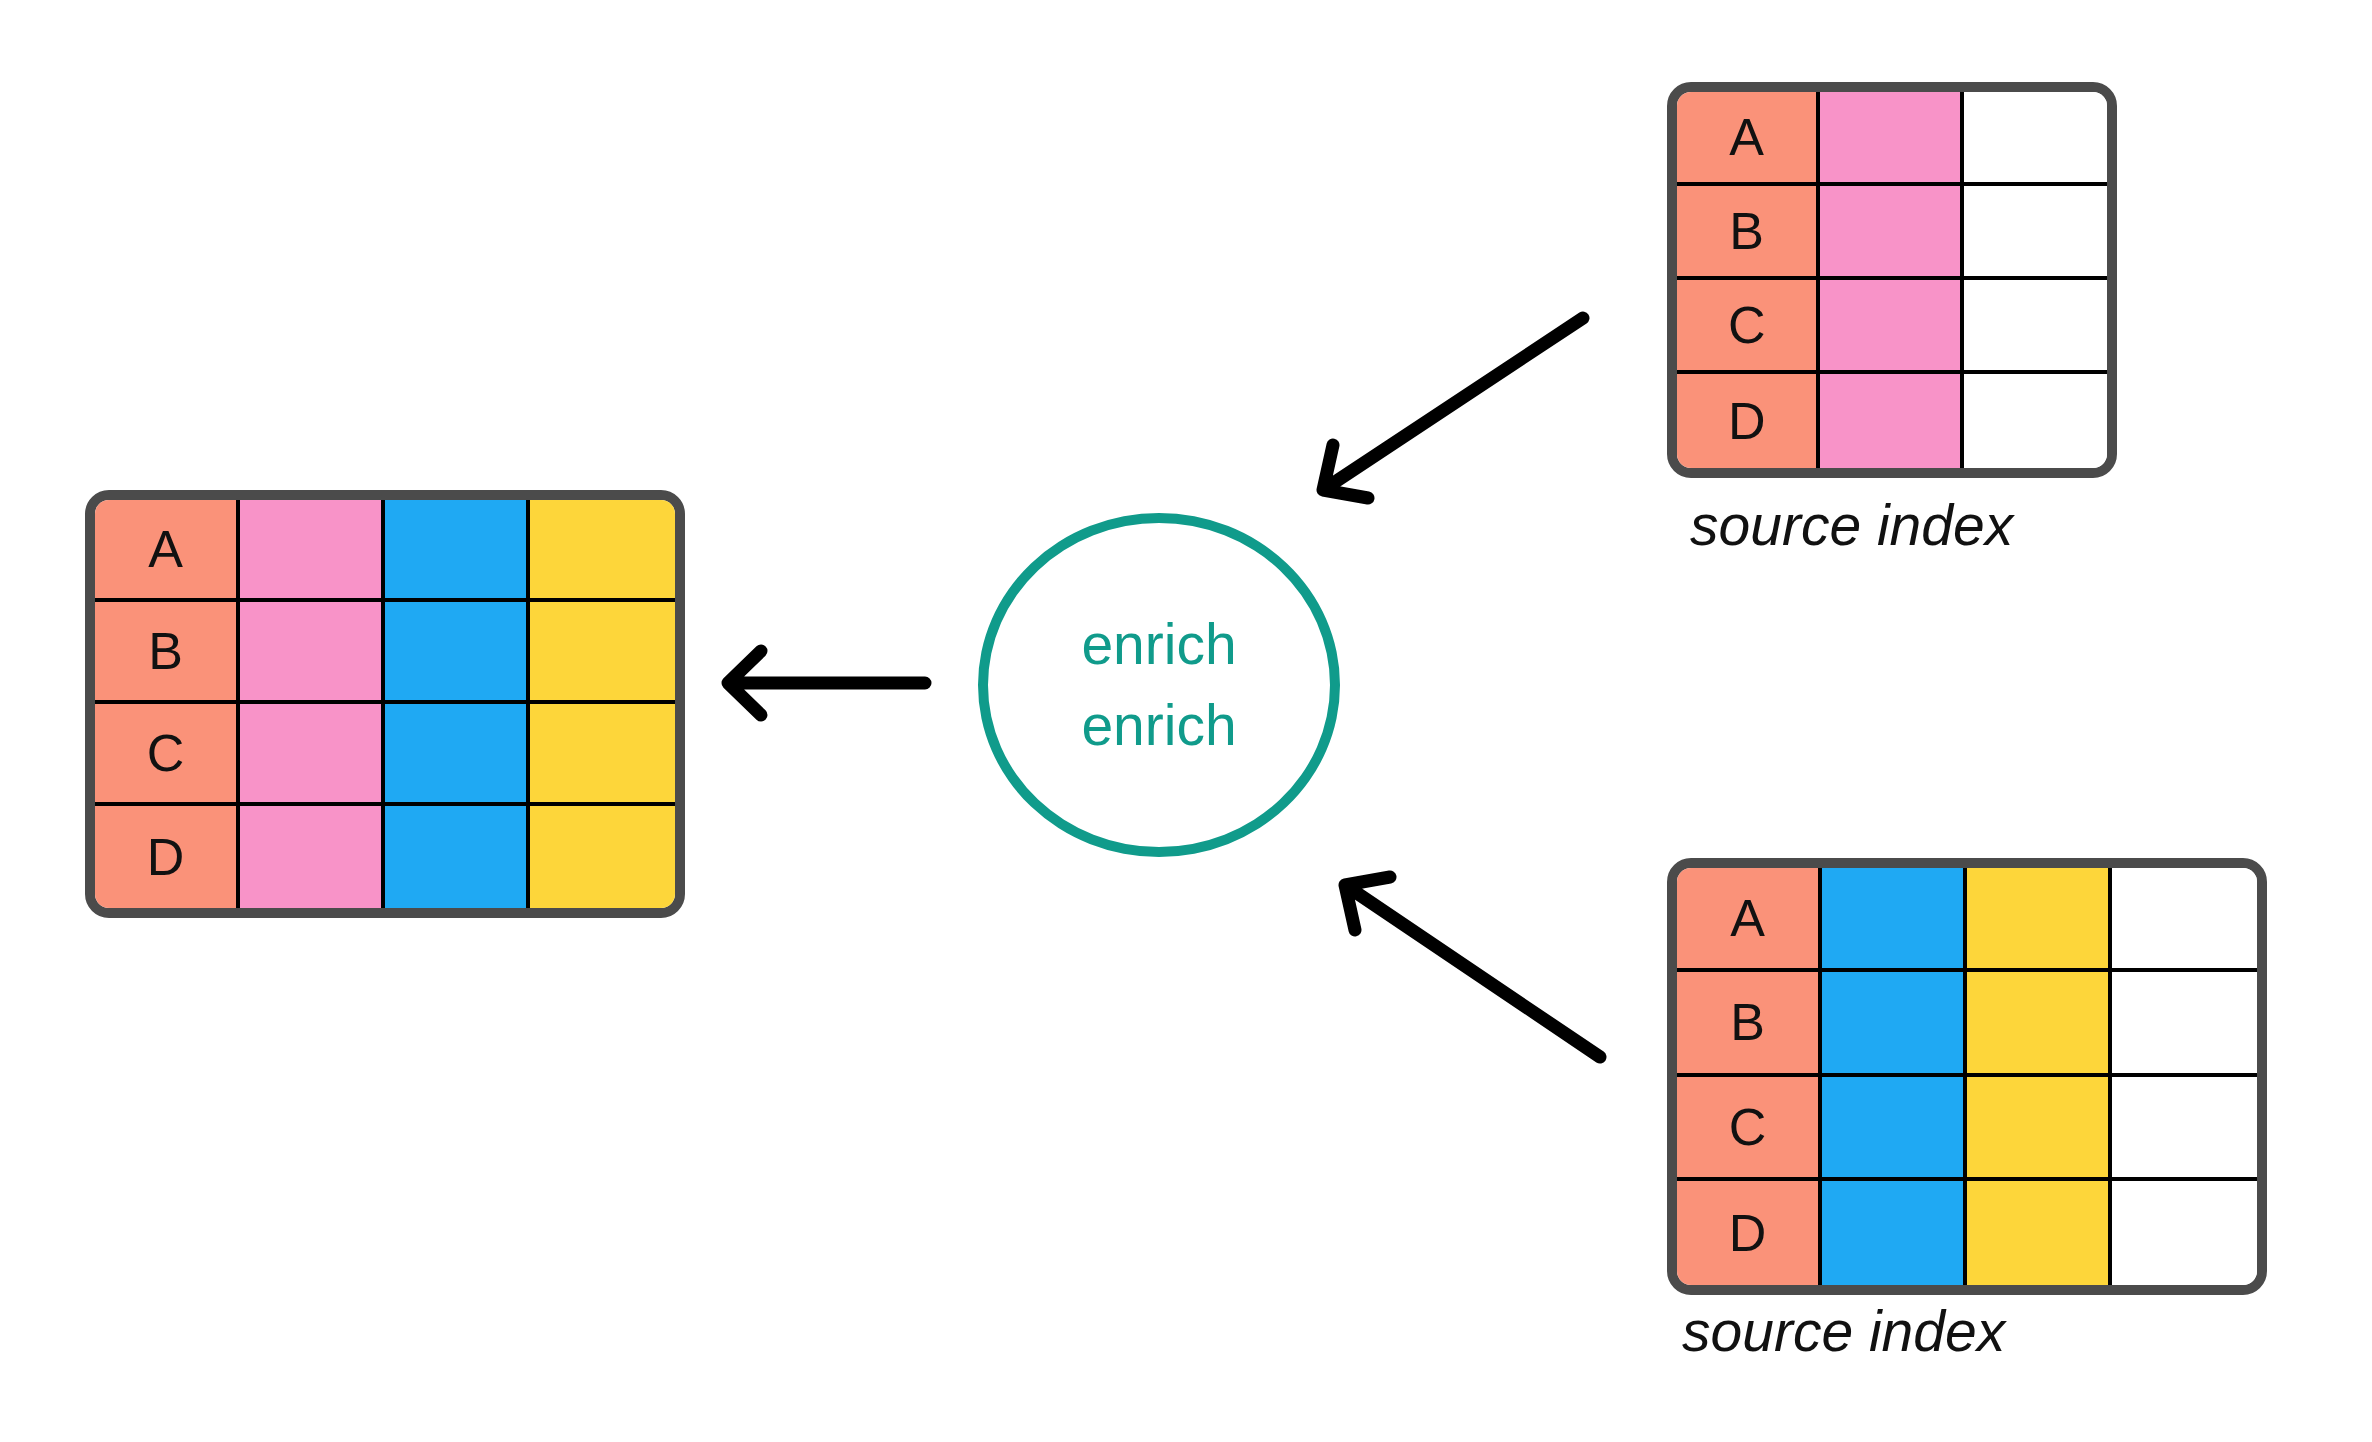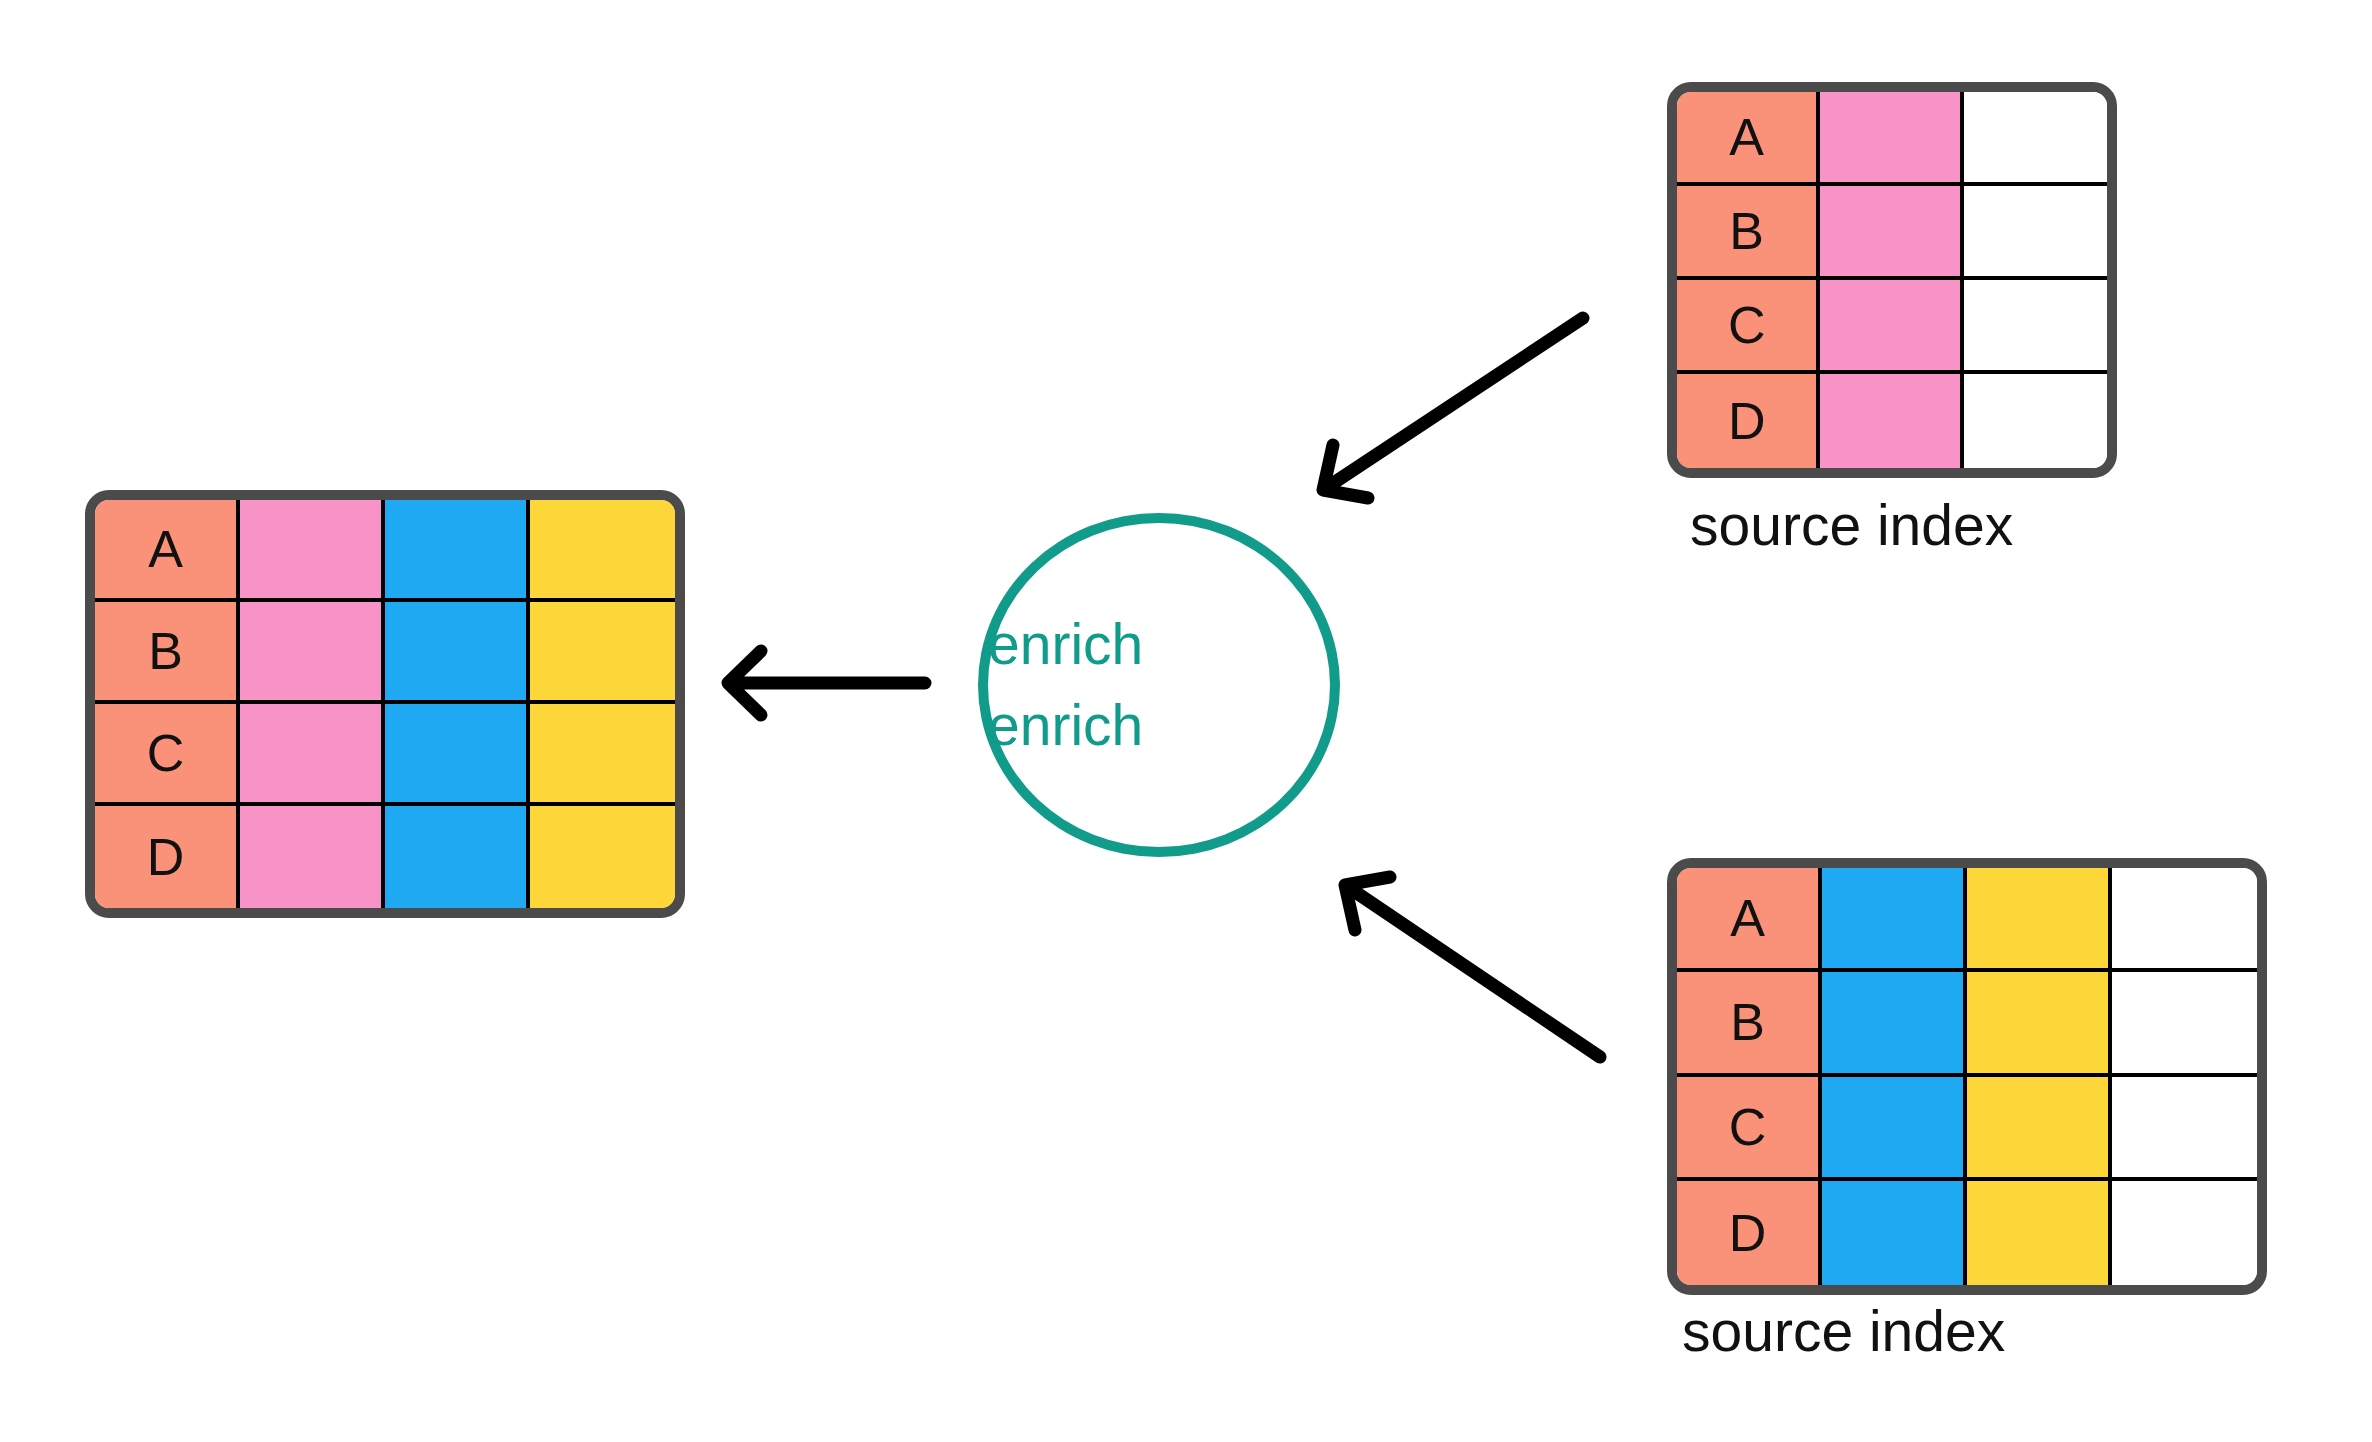--- a/index.html
+++ b/index.html
@@ -23,26 +23,26 @@
   }
   .cell{
     border-right:4px solid var(--grid_line);
     border-bottom:4px solid var(--grid_line);
     display:flex; align-items:center; justify-content:center;
     font-size:52px; color:#111;
   }
   .cell.last-col{border-right:none;}
   .cell.last-row{border-bottom:none;}
   .table-label{
-    position:absolute; font-size:57px; color:#111; white-space:nowrap;
+    position:absolute; font-size:57px; color:#111; white-space:nowrap;font-style:italic;
   }
   .policy-circle{
     position:absolute; box-sizing:border-box;
     border:10px solid var(--teal); border-radius:50%;
-    display:flex; flex-direction:column; justify-content:center;
+    display:flex; flex-direction:column; align-items:center; justify-content:center;
     color:var(--teal); font-size:57px; line-height:1.42; background:var(--white);
   }
   svg.arrows{position:absolute; left:0; top:0;}
 </style>
 </head>
 <body>
 
 <div id="canvas">
 
   <div class="table-card" style="left:85px; top:490px; width:600px; height:428px;">

